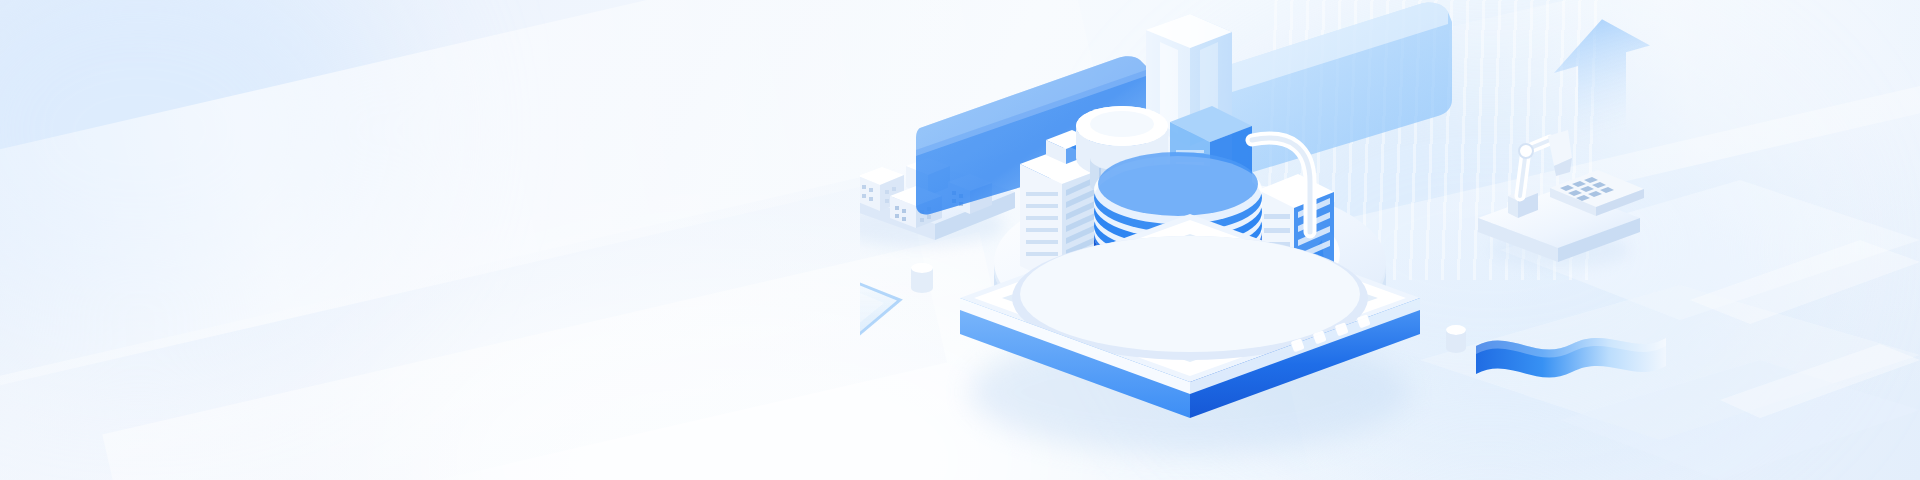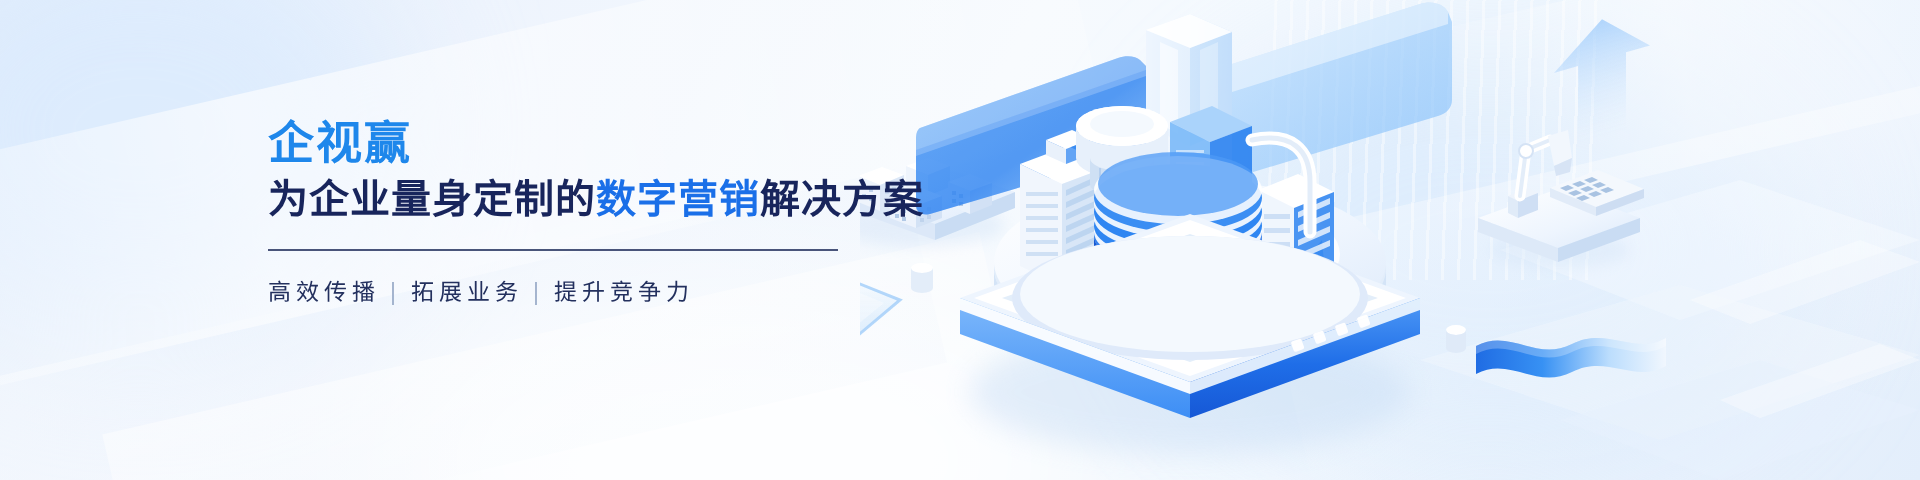--- a/index.html
+++ b/index.html
@@ -404,20 +404,14 @@
                  L806,346 C774,364 748,334 712,352 C676,370 650,336 616,354 Z" fill="#ffffff" opacity=".25"></path>
       </g>
 
       <g opacity=".35">
         <polygon points="830,300 1000,240 1060,262 890,324" fill="#ffffff"></polygon>
         <polygon points="860,400 1020,344 1060,360 900,418" fill="#ffffff"></polygon>
       </g>
     </svg>
   </div>
 
-  <div class="copy">
-    <div class="brand">企视赢</div>
-    <div class="headline"><span>为企业量身定制的</span><span class="hl">数字营销</span><span>解决方案</span></div>
-    <div class="rule"></div>
-    <div class="tagline"><span>高效传播</span><span class="sep">|</span><span>拓展业务</span><span class="sep">|</span><span>提升竞争力</span></div>
-  </div>
 
 </div>
 
 </body></html>

